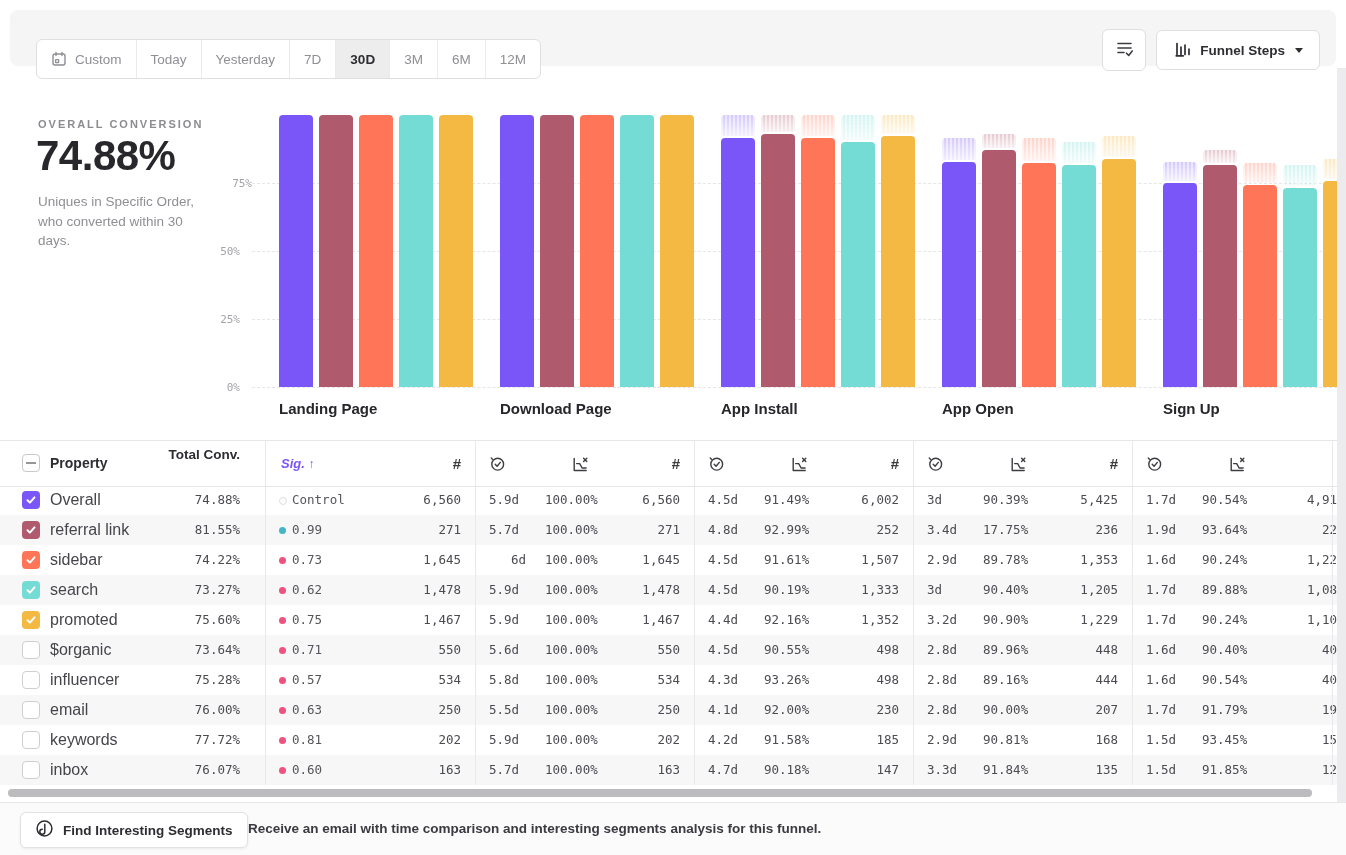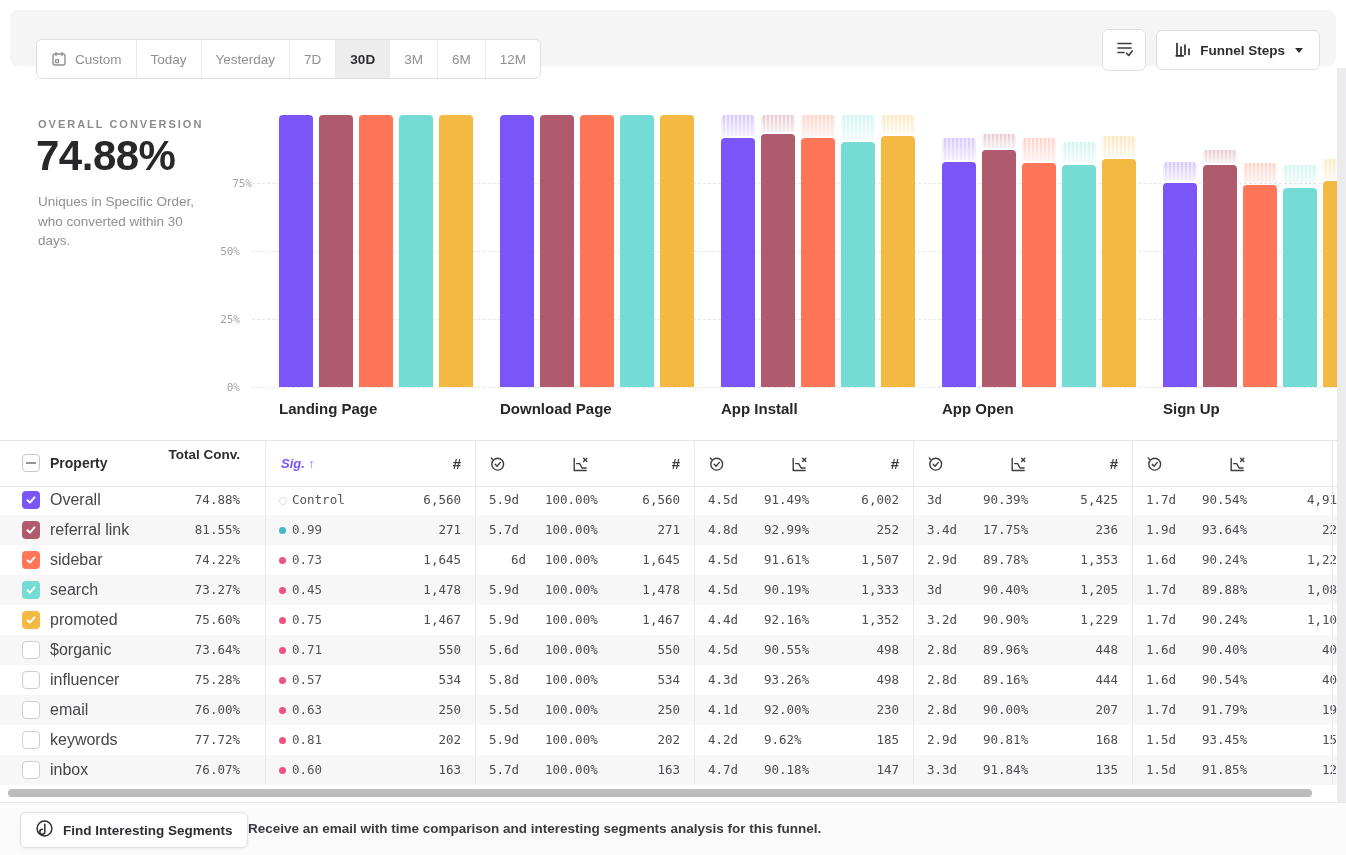--- a/index.html
+++ b/index.html
@@ -350,21 +350,21 @@
         <div class="abs checkbox" style="left: 22px; top: 6px; cursor: pointer; background: rgb(116, 220, 212);">
           <span style="display:flex">
             <svg width="12" height="12" viewBox="0 0 12 12" fill="none" stroke="#fff" stroke-width="2" stroke-linecap="round" stroke-linejoin="round">
               <path d="M2.5 6.2l2.4 2.4 4.6-5.2"></path>
             </svg>
           </span>
         </div>
         <div class="cell prop-name" style="left: 50px;">search</div>
         <div class="cell mono num" style="left: 160px; width: 80px;">73.27%</div>
         <div class="dot" style="left: 279px; background: rgb(240, 81, 127);"></div>
-        <div class="cell mono" style="left: 292px; color: rgb(85, 85, 91);">0.45</div>
+        <div class="cell mono" style="left: 292px; color: rgb(85, 85, 91);">0.62</div>
         <div class="cell mono num" style="left: 340px; width: 121px;">1,478</div>
         <div class="cell mono" style="left: 489px; width: 52px;">5.9d</div>
         <div class="cell mono" style="left: 545px;">100.00%</div>
         <div class="cell mono num" style="left: 590px; width: 90px;">1,478</div>
         <div class="cell mono" style="left: 708px; width: 52px;">4.5d</div>
         <div class="cell mono" style="left: 764px;">90.19%</div>
         <div class="cell mono num" style="left: 809px; width: 90px;">1,333</div>
         <div class="cell mono" style="left: 927px; width: 52px;">3d</div>
         <div class="cell mono" style="left: 983px;">90.40%</div>
         <div class="cell mono num" style="left: 1028px; width: 90px;">1,205</div>
@@ -462,21 +462,21 @@
         <div class="abs checkbox empty" style="left: 22px; top: 6px; cursor: pointer;"></div>
         <div class="cell prop-name" style="left: 50px;">keywords</div>
         <div class="cell mono num" style="left: 160px; width: 80px;">77.72%</div>
         <div class="dot" style="left: 279px; background: rgb(240, 81, 127);"></div>
         <div class="cell mono" style="left: 292px; color: rgb(85, 85, 91);">0.81</div>
         <div class="cell mono num" style="left: 340px; width: 121px;">202</div>
         <div class="cell mono" style="left: 489px; width: 52px;">5.9d</div>
         <div class="cell mono" style="left: 545px;">100.00%</div>
         <div class="cell mono num" style="left: 590px; width: 90px;">202</div>
         <div class="cell mono" style="left: 708px; width: 52px;">4.2d</div>
-        <div class="cell mono" style="left: 764px;">9.62%</div>
+        <div class="cell mono" style="left: 764px;">91.58%</div>
         <div class="cell mono num" style="left: 809px; width: 90px;">185</div>
         <div class="cell mono" style="left: 927px; width: 52px;">2.9d</div>
         <div class="cell mono" style="left: 983px;">90.81%</div>
         <div class="cell mono num" style="left: 1028px; width: 90px;">168</div>
         <div class="cell mono" style="left: 1146px; width: 52px;">1.5d</div>
         <div class="cell mono" style="left: 1202px;">93.45%</div>
         <div class="cell mono num" style="left: 1247px; width: 90px;">15</div>
       </div>
       <div class="row alt" style="top: 270px;">
         <div class="abs checkbox empty" style="left: 22px; top: 6px; cursor: pointer;"></div>

